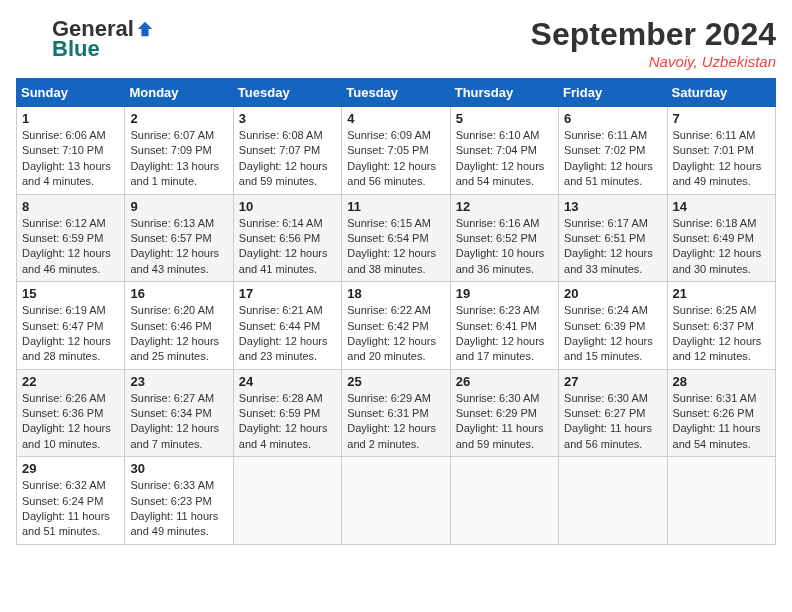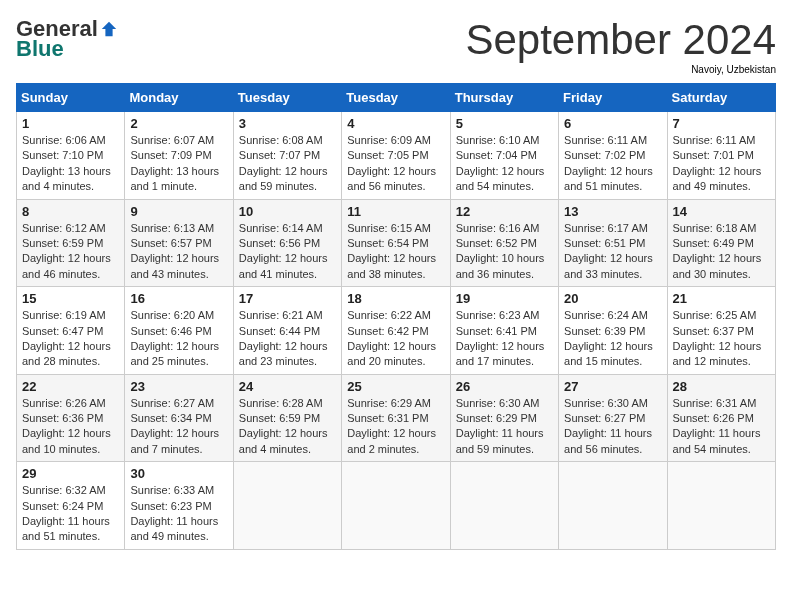--- a/index.html
+++ b/index.html
@@ -13,46 +13,48 @@
     .header {
       display: flex;
       justify-content: space-between;
       align-items: flex-start;
       margin-bottom: 8px;
     }
     .logo {
       display: flex;
       flex-direction: column;
       align-items: flex-start;
+      margin-left: 36px;
     }
     .logo-text {
       display: flex;
       align-items: center;
       font-size: 22px;
       font-weight: bold;
       color: #333;
     }
     .logo-general { color: #333; }
     .logo-blue { color: #1565c0; }
     .logo-icon {
       width: 18px;
       height: 18px;
       margin-left: 2px;
     }
     .title-block {
       text-align: right;
     }
     .month-title {
-      font-size: 42px;
-      font-weight: normal;
+      font-size: 32px;
+      font-weight: bold;
       color: #333;
     }
     .location {
-      font-size: 10px;
-      color: #000000;
+      font-size: 15px;
+      color: #ef4444;
+      font-style: italic;
     }
     .calendar {
       width: 100%;
       border-collapse: collapse;
       font-size: 11px;
       border-radius: 25px;
     }
     .calendar th {
       background: #1565c0;
       color: #fff;

